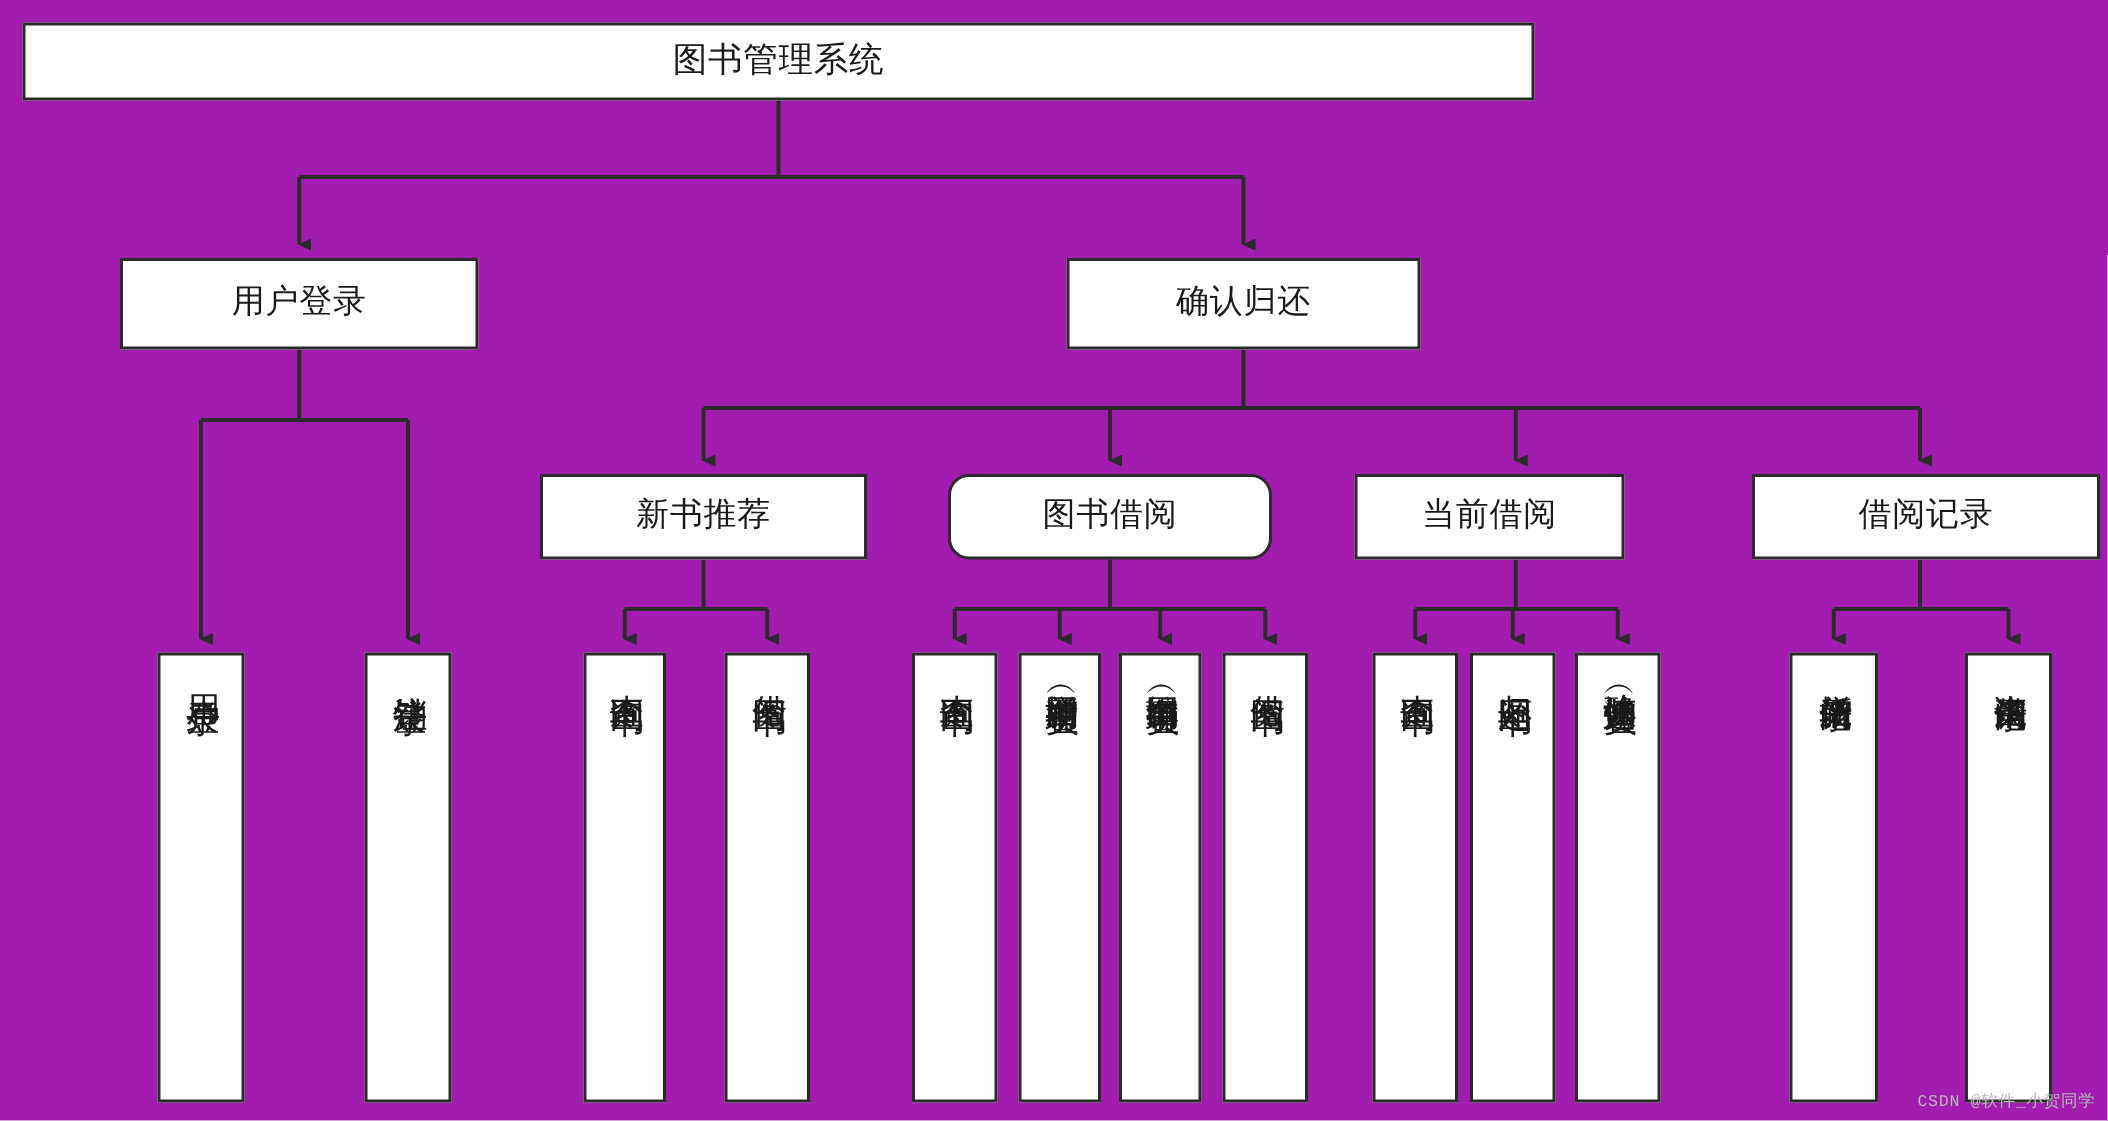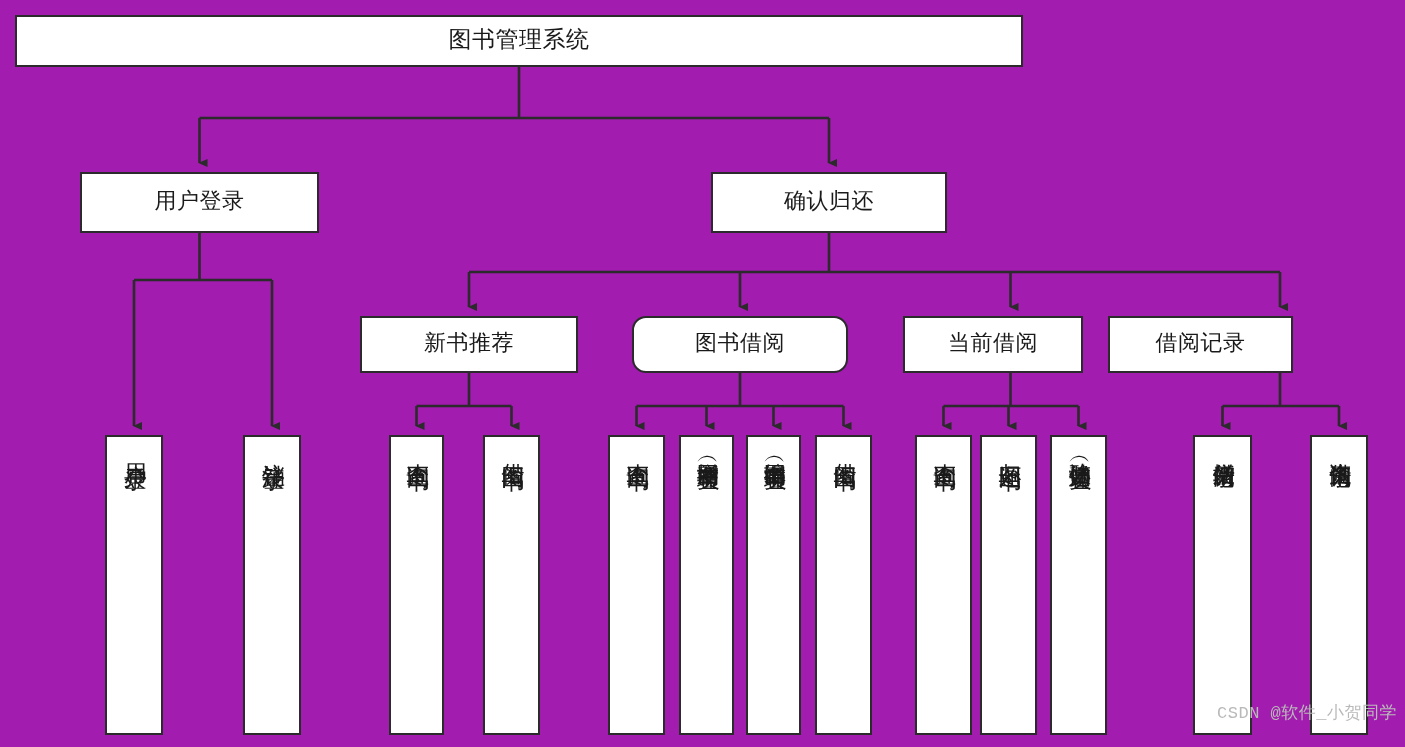--- a/index.html
+++ b/index.html
@@ -57,22 +57,22 @@
     letter-spacing: 2px;
     white-space: nowrap;
   }
   .node.vertical.tall .label {
     font-size: 22px;
     letter-spacing: 1px;
   }
   #watermark {
     position: absolute;
     right: 8px;
-    bottom: 23px;
-    font-size: 17px;
+    bottom: 6px;
+    font-size: 11px;
     color: #b9b9b9;
     letter-spacing: 0.5px;
     white-space: nowrap;
   }
 </style>
 </head>
 <body>
 
 <div id="canvas">
 
@@ -132,21 +132,21 @@
 
   <div class="node horizontal" style="left: 360px; top: 316px; width: 218px; height: 57px;">
     <span class="label">新书推荐</span>
   </div>
   <div class="node horizontal" style="left: 632px; top: 316px; width: 216px; height: 57px; border-radius: 14px;">
     <span class="label">图书借阅</span>
   </div>
   <div class="node horizontal" style="left: 903px; top: 316px; width: 180px; height: 57px;">
     <span class="label">当前借阅</span>
   </div>
-  <div class="node horizontal" style="left: 1108px; top: 316px; width: 185px; height: 57px;">
+  <div class="node horizontal" style="left: 1168px; top: 316px; width: 232px; height: 57px;">
     <span class="label">借阅记录</span>
   </div>
 
   <div class="node vertical" style="left: 105px; top: 435px; width: 58px; height: 300px;">
     <span class="label">用户登录</span>
   </div>
   <div class="node vertical" style="left: 243px; top: 435px; width: 58px; height: 300px;">
     <span class="label">注销登录</span>
   </div>
 

